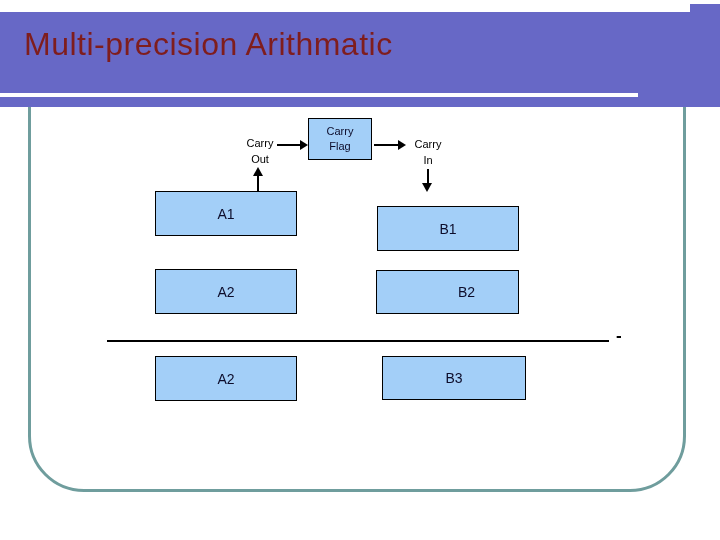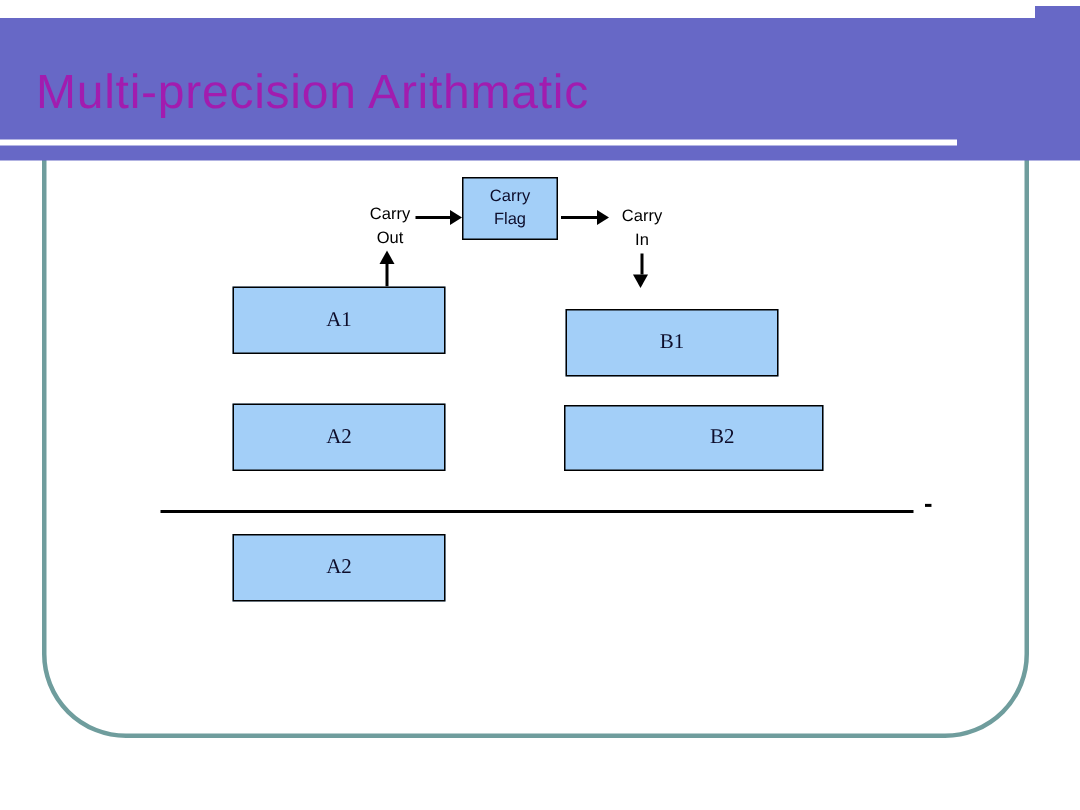--- a/index.html
+++ b/index.html
@@ -29,32 +29,32 @@
   }
   .banner-tab{
     position:absolute;left:690px;top:4px;width:30px;height:10px;
     background:var(--banner);
   }
   .title-underline{
     position:absolute;left:0;top:93px;width:638px;height:4px;
     background:#ffffff;
   }
   .slide-title{
-    position:absolute;left:24px;top:43px;width:660px;
-    font-size:32px;line-height:36px;color:#a21caf;
+    position:absolute;left:24px;top:26px;width:660px;
+    font-size:32px;line-height:36px;color:#7f1d1d;
     letter-spacing:0.5px;white-space:nowrap;
   }
   
   .dbox{
     position:absolute;background:var(--box-fill);
     border:1.5px solid var(--box-border);
     display:flex;align-items:center;justify-content:center;
     color:var(--ink);box-sizing:border-box;
   }
-  .operand{font-size:14px;font-family:Liberation Serif, serif;}
+  .operand{font-size:14px;}
   .flagbox{
     left:308px;top:118px;width:64px;height:42px;
     flex-direction:column;font-size:11px;line-height:15px;text-align:center;
   }
   .lbl{
     position:absolute;font-size:11px;line-height:16px;
     color:#000000;text-align:center;
   }
   .carry-out{left:236px;top:135px;width:48px;}
   .carry-in{left:406px;top:136px;width:44px;}
@@ -112,24 +112,27 @@
   <div class="dbox operand" style="left:155px;top:191px;width:142px;height:45px;">
     <span>A1</span>
   </div>
   <div class="dbox operand" style="left:377px;top:191px;width:142px;height:45px;margin-top:15px;">
     <span>B1</span>
   </div>
 
   <div class="dbox operand" style="left:155px;top:269px;width:142px;height:45px;">
     <span>A2</span>
   </div>
-  <div class="dbox operand" style="left:376px;top:270px;width:173px;height:44px;padding-left:38px;">
+  <div class="dbox operand" style="left:376px;top:270px;width:143px;height:44px;padding-left:38px;">
     <span>B2</span>
   </div>
 
   <div class="sum-line"></div>
   <div class="minus">-</div>
 
   <div class="dbox operand" style="left:155px;top:356px;width:142px;height:45px;">
     <span>A2</span>
   </div>
+  <div class="dbox operand" style="left:382px;top:356px;width:144px;height:44px;">
+    <span>B3</span>
+  </div>
 
 </div>
 
 </body></html>

